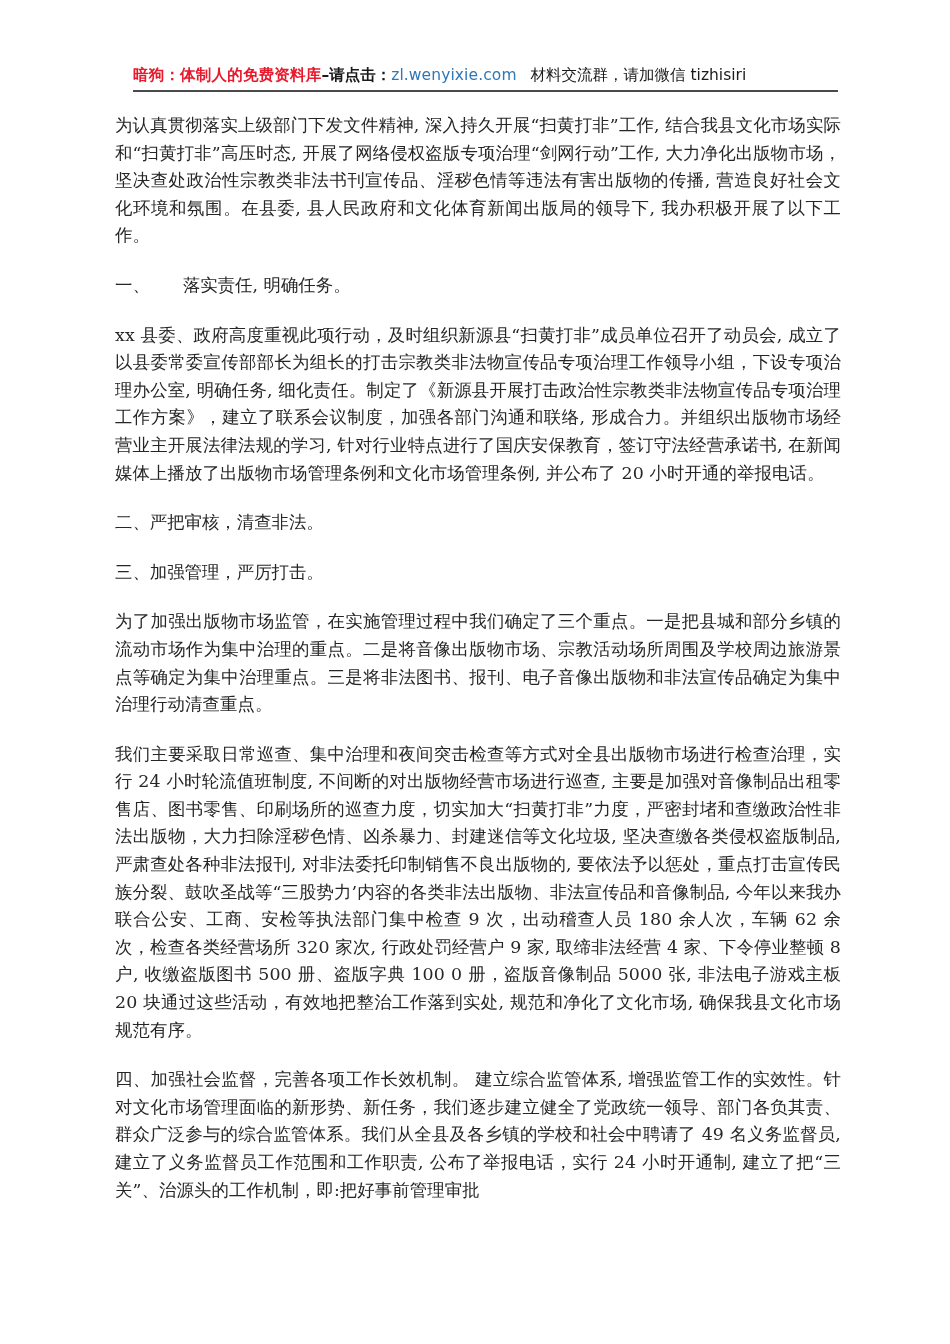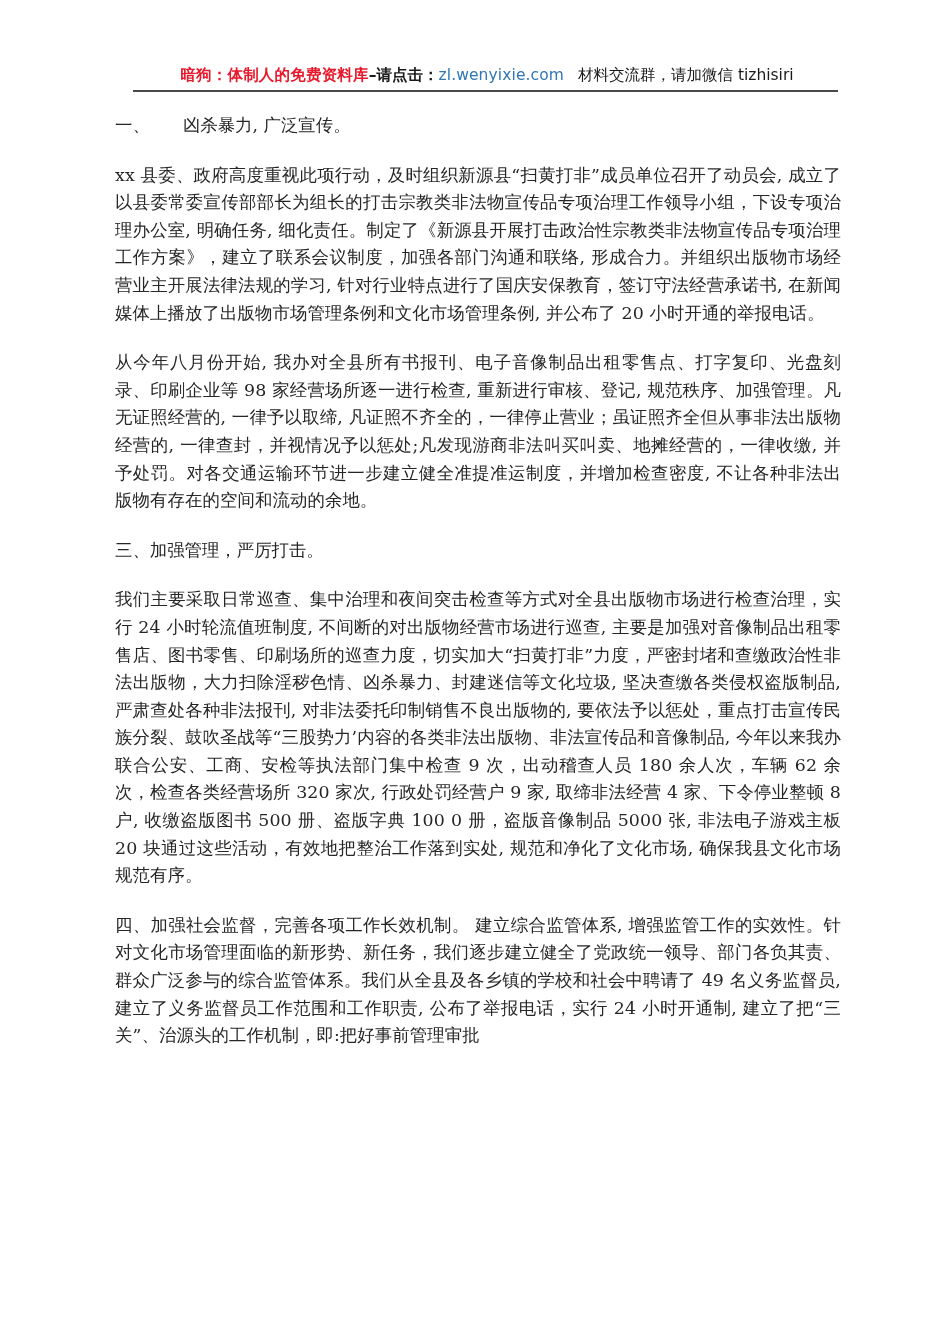--- a/index.html
+++ b/index.html
@@ -31,21 +31,21 @@
   .banner {
     position: absolute;
     left: 0;
     top: 62px;
     width: 726px;
     height: 32px;
     white-space: nowrap;
     font-family: "DejaVu Sans", "Liberation Sans", sans-serif;
     font-size: 15.5px;
     line-height: 26px;
-    text-align: center;
+    text-align: left;
     padding-left: 18px;
     box-sizing: border-box;
   }
   .banner span { vertical-align: baseline; }
   .banner-red {
     color: #e8192c;
     font-weight: 700;
     letter-spacing: 0.2px;
   }
   .banner-dark {
@@ -103,30 +103,32 @@
 <div class="page">
   <div class="page-inner">
 
     <div class="banner">
       <span class="banner-red">暗狗：体制人的免费资料库</span><span class="banner-dark">–请点击：</span><span class="banner-link">zl.wenyixie.com</span><span class="banner-tail">材料交流群，请加微信 tizhisiri</span>
     </div>
     <div class="banner-rule"></div>
 
     <div class="doc-body">
 
+      <p class="para">为认真贯彻落实上级部门下发文件精神, 深入持久开展“扫黄打非”工作, 结合我县文化市场实际和“扫黄打非”高压时态, 开展了网络侵权盗版专项治理“剑网行动”工作, 大力净化出版物市场，坚决查处政治性宗教类非法书刊宣传品、淫秽色情等违法有害出版物的传播, 营造良好社会文化环境和氛围。在县委, 县人民政府和文化体育新闻出版局的领导下, 我办积极开展了以下工作。</p>
 
-      <p class="heading">一、      凶杀暴力, 广泛宣传。</p>
+      <p class="heading">一、      落实责任, 明确任务。</p>
 
       <p class="para">xx 县委、政府高度重视此项行动，及时组织新源县“扫黄打非”成员单位召开了动员会, 成立了以县委常委宣传部部长为组长的打击宗教类非法物宣传品专项治理工作领导小组，下设专项治理办公室, 明确任务, 细化责任。制定了《新源县开展打击政治性宗教类非法物宣传品专项治理工作方案》，建立了联系会议制度，加强各部门沟通和联络, 形成合力。并组织出版物市场经营业主开展法律法规的学习, 针对行业特点进行了国庆安保教育，签订守法经营承诺书, 在新闻媒体上播放了出版物市场管理条例和文化市场管理条例, 并公布了 20 小时开通的举报电话。</p>
 
+      <p class="heading">二、严把审核，清查非法。</p>
 
-      <p class="para">从今年八月份开始, 我办对全县所有书报刊、电子音像制品出租零售点、打字复印、光盘刻录、印刷企业等 98 家经营场所逐一进行检查, 重新进行审核、登记, 规范秩序、加强管理。凡无证照经营的, 一律予以取缔, 凡证照不齐全的，一律停止营业；虽证照齐全但从事非法出版物经营的, 一律查封，并视情况予以惩处;凡发现游商非法叫买叫卖、地摊经营的，一律收缴, 并予处罚。对各交通运输环节进一步建立健全准提准运制度，并增加检查密度, 不让各种非法出版物有存在的空间和流动的余地。</p>
 
       <p class="heading">三、加强管理，严厉打击。</p>
 
+      <p class="para">为了加强出版物市场监管，在实施管理过程中我们确定了三个重点。一是把县城和部分乡镇的流动市场作为集中治理的重点。二是将音像出版物市场、宗教活动场所周围及学校周边旅游景点等确定为集中治理重点。三是将非法图书、报刊、电子音像出版物和非法宣传品确定为集中治理行动清查重点。</p>
 
       <p class="para">我们主要采取日常巡查、集中治理和夜间突击检查等方式对全县出版物市场进行检查治理，实行 24 小时轮流值班制度, 不间断的对出版物经营市场进行巡查, 主要是加强对音像制品出租零售店、图书零售、印刷场所的巡查力度，切实加大“扫黄打非”力度，严密封堵和查缴政治性非法出版物，大力扫除淫秽色情、凶杀暴力、封建迷信等文化垃圾, 坚决查缴各类侵权盗版制品, 严肃查处各种非法报刊, 对非法委托印制销售不良出版物的, 要依法予以惩处，重点打击宣传民族分裂、鼓吹圣战等“三股势力’内容的各类非法出版物、非法宣传品和音像制品, 今年以来我办联合公安、工商、安检等执法部门集中检查 9 次，出动稽查人员 180 余人次，车辆 62 余次，检查各类经营场所 320 家次, 行政处罚经营户 9 家, 取缔非法经营 4 家、下令停业整顿 8 户, 收缴盗版图书 500 册、盗版字典 100 0 册，盗版音像制品 5000 张, 非法电子游戏主板 20 块通过这些活动，有效地把整治工作落到实处, 规范和净化了文化市场, 确保我县文化市场规范有序。</p>
 
       <p class="para last">四、加强社会监督，完善各项工作长效机制。 建立综合监管体系, 增强监管工作的实效性。针对文化市场管理面临的新形势、新任务，我们逐步建立健全了党政统一领导、部门各负其责、群众广泛参与的综合监管体系。我们从全县及各乡镇的学校和社会中聘请了 49 名义务监督员, 建立了义务监督员工作范围和工作职责, 公布了举报电话，实行 24 小时开通制, 建立了把“三关”、治源头的工作机制，即:把好事前管理审批</p>
 
     </div>
   </div>
 </div>
 
 </body></html>

